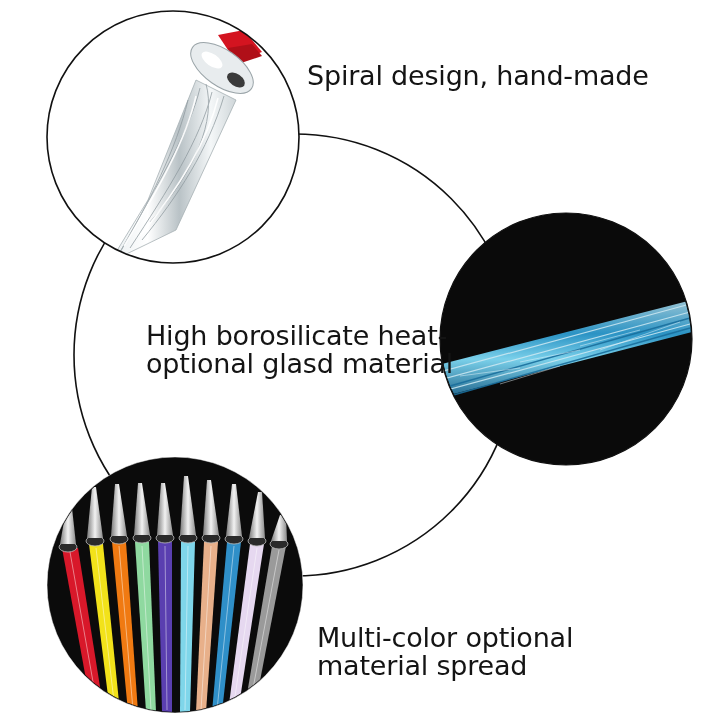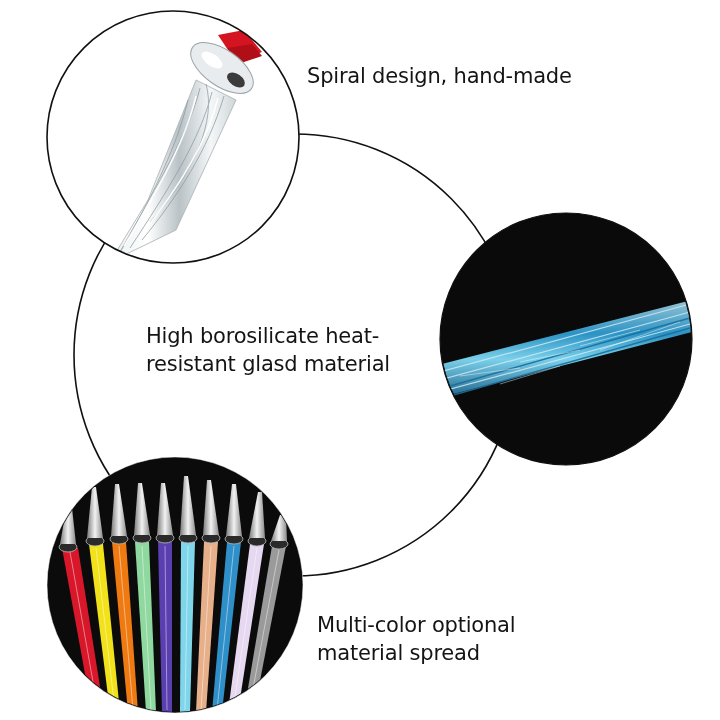--- a/index.html
+++ b/index.html
@@ -1,23 +1,23 @@
 <!DOCTYPE html>
 <html><head>
   <meta charset="utf-8">
   <style>
     html, body { margin: 0; padding: 0; background: #ffffff; }
     body { width: 720px; height: 720px; position: relative; overflow: hidden;
            font-family: "DejaVu Sans", "Liberation Sans", sans-serif; color: #111; }
     .stage { position: absolute; left: 0; top: 0; width: 720px; height: 720px; }
     svg.bg { position: absolute; left: 0; top: 0; }
-    .caption { position: absolute; font-size: 21px; line-height: 28px; color: #141414; letter-spacing: -0.2px; }
+    .caption { position: absolute; font-size: 27px; line-height: 28px; color: #141414; letter-spacing: -0.2px; }
     .cap-top { left: 307px; top: 62px; }
     .cap-mid { left: 146px; top: 322px; }
-    .cap-bot { left: 317px; top: 611px; }
+    .cap-bot { left: 317px; top: 624px; }
     .line { display: block; white-space: nowrap; }
   </style>
 </head>
 <body>
 
 <div class="stage">
 
   <svg class="bg" width="720" height="720" viewBox="0 0 720 720">
     <defs>
       <clipPath id="clipTL">
@@ -161,21 +161,21 @@
       <circle cx="175" cy="585" r="128" fill="none" stroke="#ffffff" stroke-width="0.5"></circle>
     </g>
   </svg>
 
   <div class="caption cap-top">
     <span class="line">Spiral design, hand-made</span>
   </div>
 
   <div class="caption cap-mid">
     <span class="line">High borosilicate heat-</span>
-    <span class="line">resistant glasd material</span>
+    <span class="line">optional glasd material</span>
   </div>
 
   <div class="caption cap-bot">
     <span class="line">Multi-color optional</span>
     <span class="line">material spread</span>
   </div>
 
 </div>
 
 </body></html>

